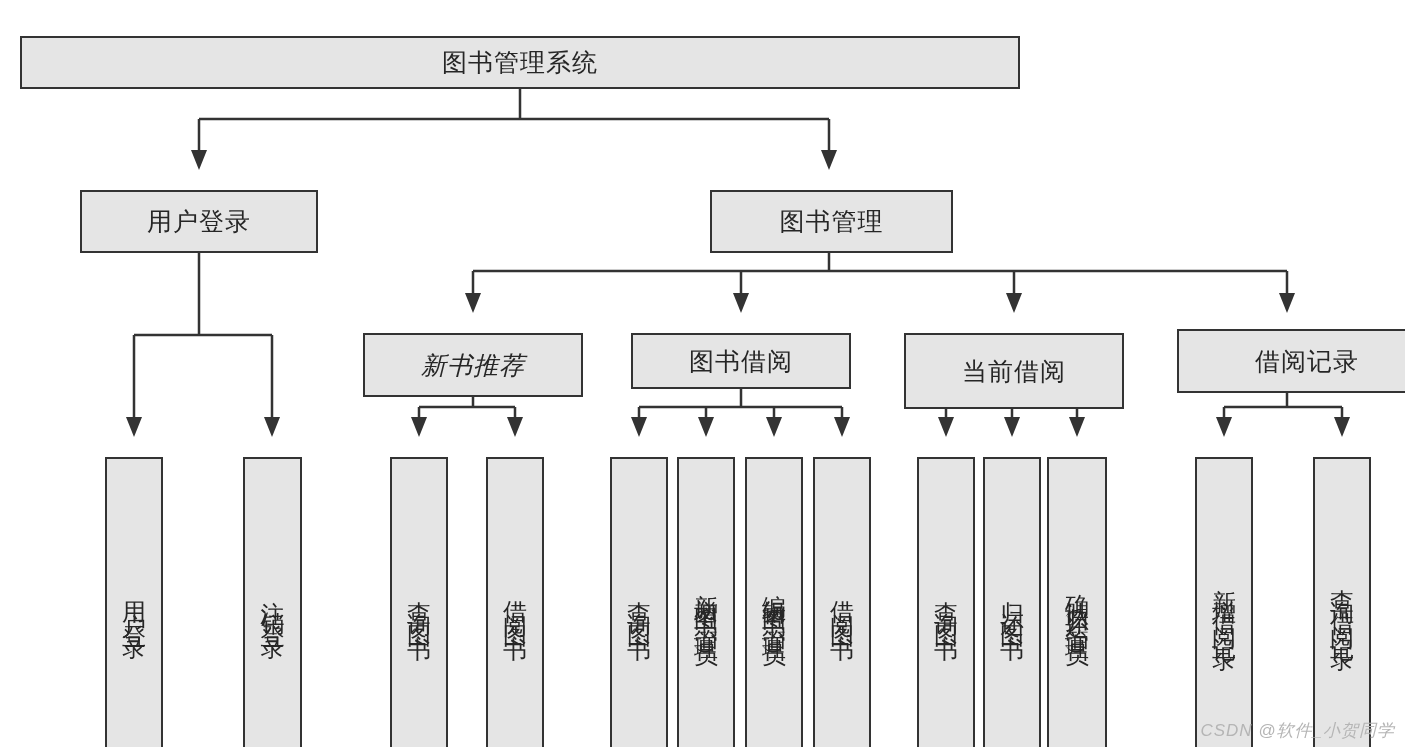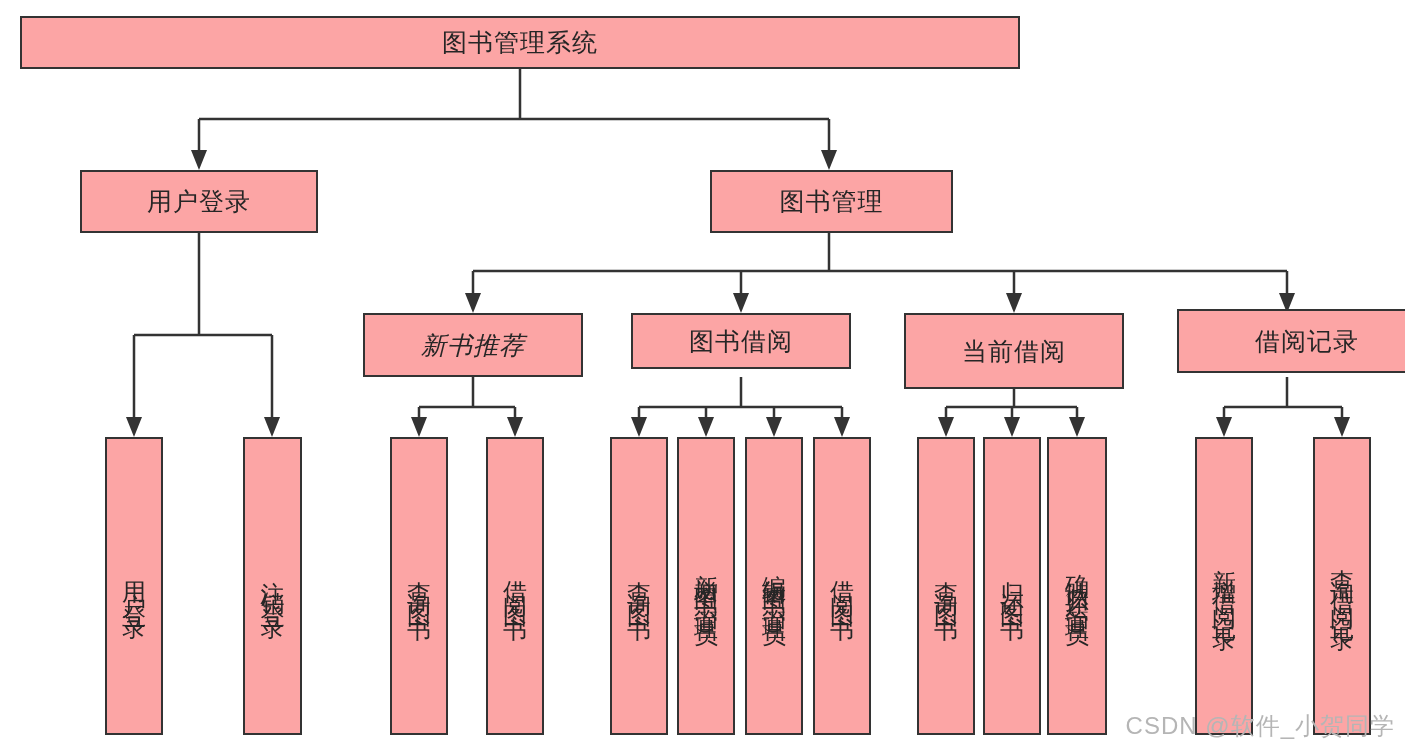--- a/index.html
+++ b/index.html
@@ -18,25 +18,26 @@
   #connectors {
     position: absolute;
     left: 0;
     top: 0;
     pointer-events: none;
   }
   .box {
     position: absolute;
     box-sizing: border-box;
     border: 2.5px solid #333333;
-    background: #fca5a5;
+    background: #e5e5e5;
     display: flex;
     align-items: center;
     justify-content: center;
     color: #262626;
+    margin-top: 20px;
   }
   .h-box span {
     font-size: 25px;
     letter-spacing: 1px;
     white-space: nowrap;
   }
   .v-box span {
     writing-mode: vertical-rl;
     text-orientation: mixed;
     font-size: 24px;
@@ -66,24 +67,25 @@
   .l-lend2         { left: 813px;  width: 58px; }
   .l-query3        { left: 917px;  width: 58px; }
   .l-return        { left: 983px;  width: 58px; }
   .l-confirm       { left: 1047px; width: 60px; }
   .l-add-record    { left: 1195px; width: 58px; }
   .l-query-record  { left: 1313px; width: 58px; }
   #watermark {
     position: absolute;
     right: 10px;
     bottom: 5px;
-    font-size: 24px;
+    font-size: 17px;
     color: #b5b5b5;
     letter-spacing: 1px;
     white-space: nowrap;
+    font-style: italic;
   }
 </style>
 </head>
 <body>
 
 <div id="canvas">
 
   <svg id="connectors" width="1405" height="747" viewBox="0 0 1405 747">
     <g stroke="#333333" stroke-width="2.5" fill="none">
 

